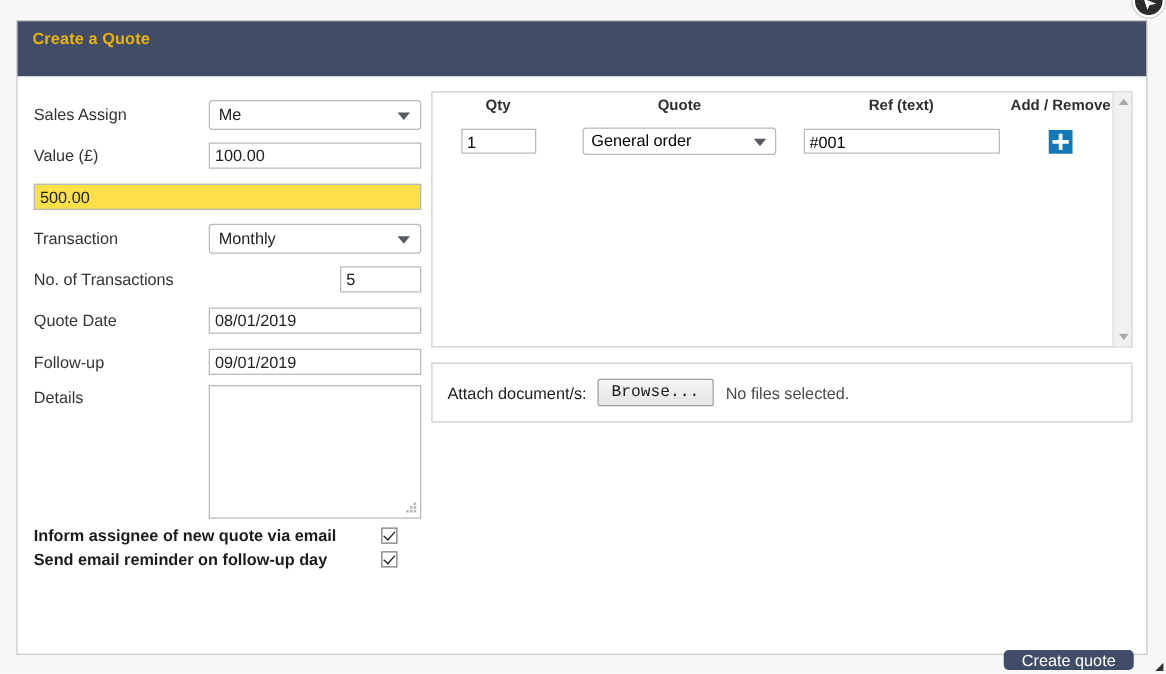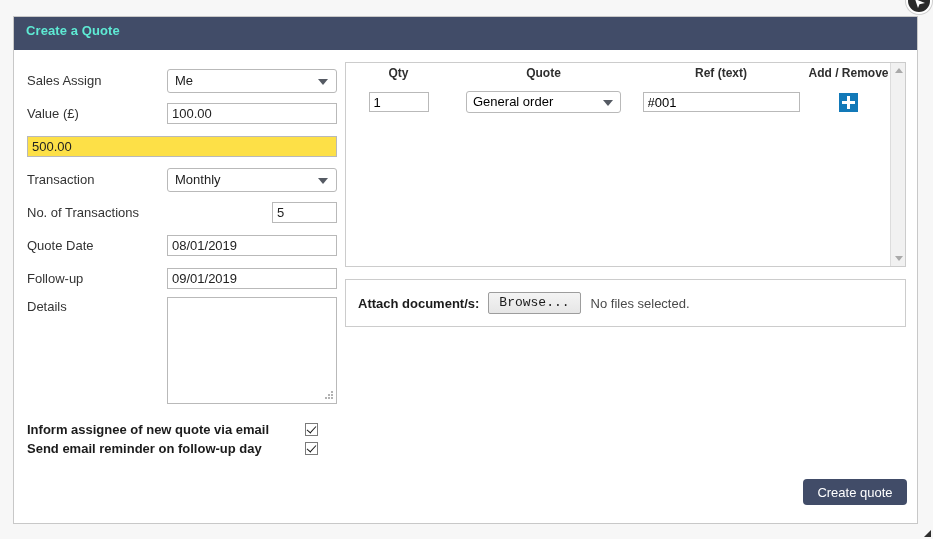--- a/index.html
+++ b/index.html
@@ -46,23 +46,23 @@
   
   .card {
     position: absolute;
     left: 13px; top: 16px;
     width: 905px; height: 508px;
     background: #ffffff;
     border: 1px solid #c8c8c8;
   }
 
   .card-header {
-    height: 33px;
+    height: 44px;
     background: #414c68;
-    color: #5eead4;
+    color: #eab308;
     font-size: 13px;
     font-weight: bold;
     line-height: 27px;
     padding-left: 12px;
     letter-spacing: .1px;
   }
 
   .card-body { position: relative; height: 480px; }
 
   
@@ -157,21 +157,21 @@
       linear-gradient(to bottom right, transparent 0, transparent 100%);
   }
   .grip i {
     position: absolute;
     width: 2px; height: 2px;
     background: #b2b2b2;
     display: block;
   }
 
   
-  .checks { margin-top: 16px; }
+  .checks { margin-top: 4px; }
   .crow {
     display: flex;
     align-items: center;
     height: 19px;
   }
   .crow .ctext {
     width: 278px;
     font-size: 13px;
     font-weight: bold;
     color: #1b1b1b;
@@ -314,21 +314,21 @@
     left: 331px; top: 229px;
     width: 561px; height: 48px;
     border: 1px solid #cccccc;
     background: #ffffff;
     display: flex;
     align-items: center;
     padding-left: 12px;
   }
   .attach-label {
     font-size: 13px;
-    font-weight: bold;
+    font-weight: normal;
     color: #1b1b1b;
     margin-right: 9px;
   }
   .browse-btn {
     font-family: Liberation Mono, monospace;
     font-size: 13px;
     color: #1b1b1b;
     background: linear-gradient(#f4f4f4, #e6e6e6);
     border: 1px solid #9d9d9d;
     border-radius: 2px;
@@ -339,22 +339,22 @@
   }
   .nofiles {
     font-size: 13px;
     color: #4a4a4a;
     margin-left: 10px;
   }
 
   
   .create-btn {
     position: absolute;
-    right: 10px; bottom: 25px;
-    width: 104px; height: 26px;
+    right: 10px; bottom: 5px;
+    width: 104px; height: 16px;
     background: #414c68;
     color: #ffffff;
     font-family: "Liberation Sans", sans-serif;
     font-size: 13px;
     border: none;
     border-radius: 4px;
     cursor: pointer;
   }
 </style>
 </head>

